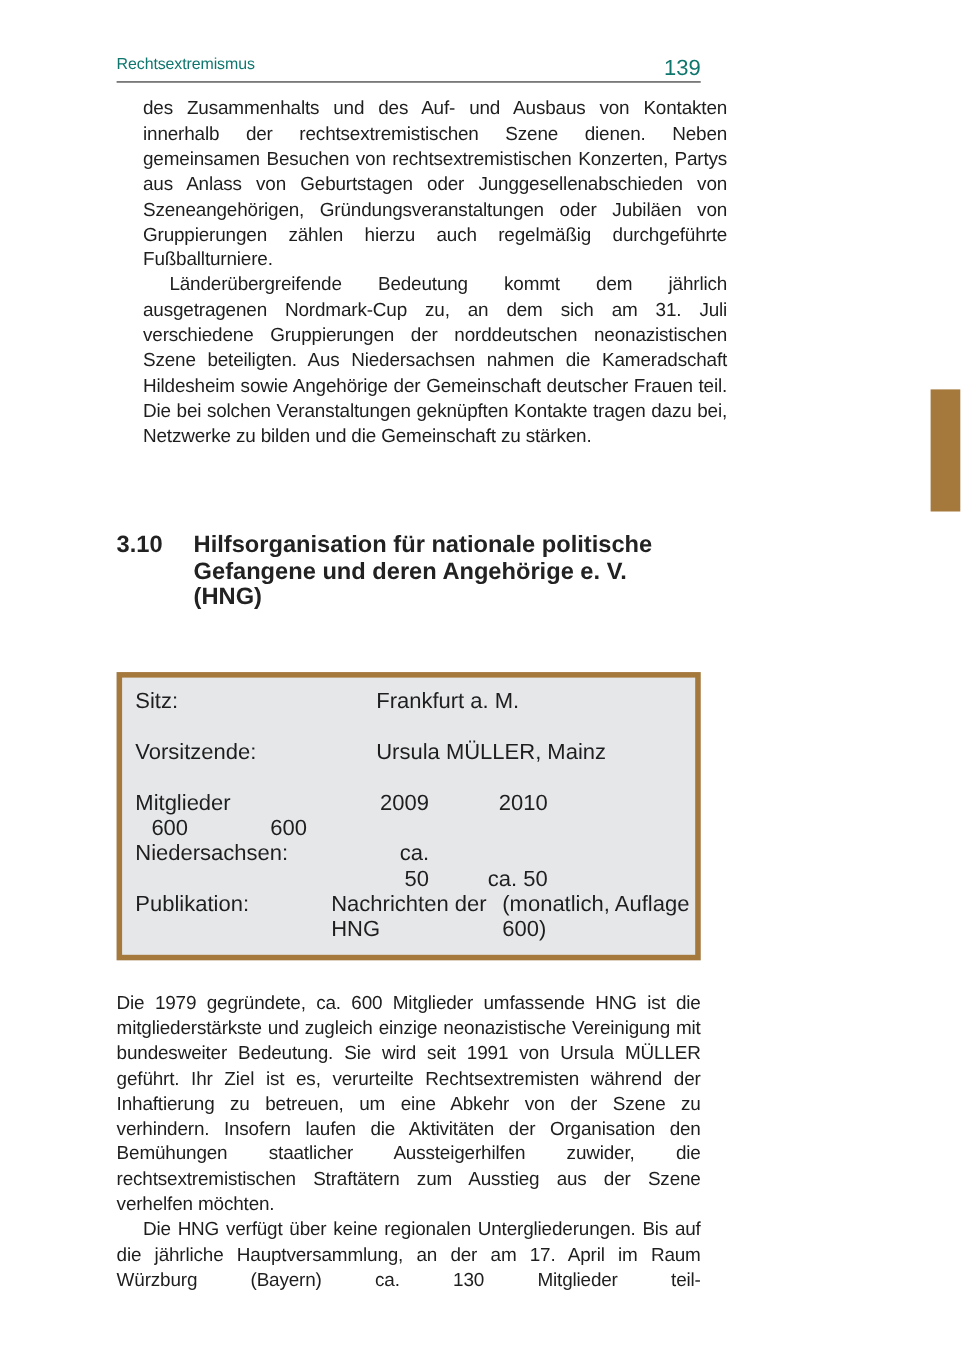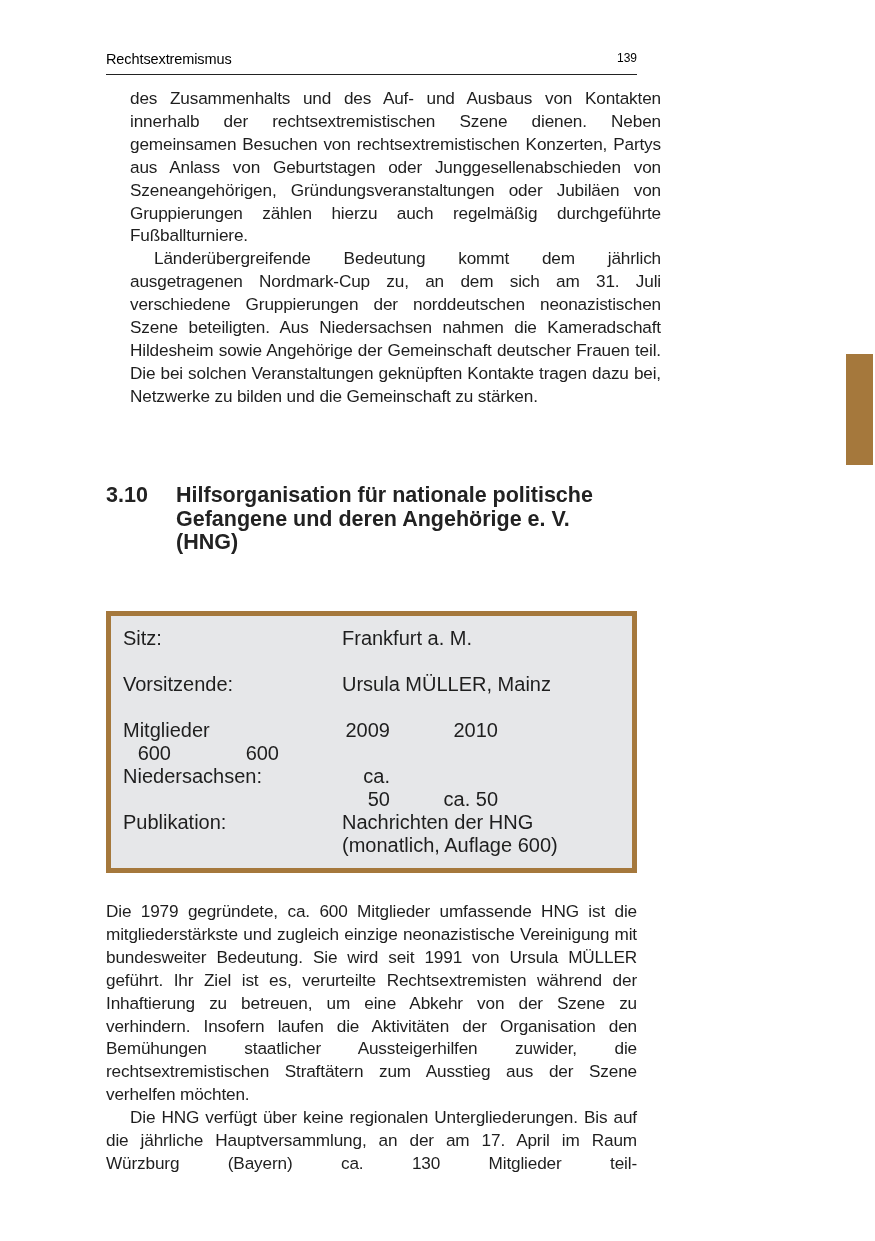--- a/index.html
+++ b/index.html
@@ -16,27 +16,27 @@
       color: #1e1e1e;
     }
     .running-head {
       position: absolute;
       left: 106px;
       top: 51px;
       width: 531px;
       height: 23px;
       border-bottom: 1px solid #222;
       font-size: 14.5px;
-      color: #000000;
+      color: #0f766e;
       display: flex;
       justify-content: space-between;
       align-items: flex-start;
     }
     .running-head .title { letter-spacing: -0.1px; }
-    .running-head .page-no { font-size: 12px; }
+    .running-head .page-no { font-size: 20px; }
 
     .body-text {
       position: absolute;
       left: 106px;
       width: 531px;
       font-size: 17.2px;
       line-height: 22.9px;
       text-align: justify;
       letter-spacing: -0.15px;
     }
@@ -143,21 +143,21 @@
     </span>
   </div>
   <div class="info-row" style="top:149px;">
     <span class="lbl">Niedersachsen:</span>
     <span class="val">
       <span class="num-col c1">ca. 50</span><span class="num-col c2">ca. 50</span>
     </span>
   </div>
   <div class="info-row" style="top:195px;">
     <span class="lbl">Publikation:</span>
-    <span class="val" style="display:flex;flex-direction:column;">
+    <span class="val" style="display:flex;flex-direction:row;">
       <span>Nachrichten der HNG</span>
       <span>(monatlich, Auflage 600)</span>
     </span>
   </div>
 </div>
 
 <section class="body-text" id="block2">
   <p>Die 1979 gegründete, ca. 600 Mitglieder umfassende HNG ist die mitgliederstärkste und zugleich einzige neonazistische Vereinigung mit bundesweiter Bedeutung. Sie wird seit 1991 von Ursula MÜLLER geführt. Ihr Ziel ist es, verurteilte Rechtsextremisten während der Inhaftierung zu betreuen, um eine Abkehr von der Szene zu verhindern. Insofern laufen die Aktivitäten der Organisation den Bemühungen staatlicher Aussteigerhilfen zuwider, die rechtsextremistischen Straftätern zum Ausstieg aus der Szene verhelfen möchten.</p>
   <p class="indent" style="text-align-last: justify;">Die HNG verfügt über keine regionalen Untergliederungen. Bis auf die jährliche Hauptversammlung, an der am 17. April im Raum Würzburg (Bayern) ca. 130 Mitglieder teil-</p>
 </section>

